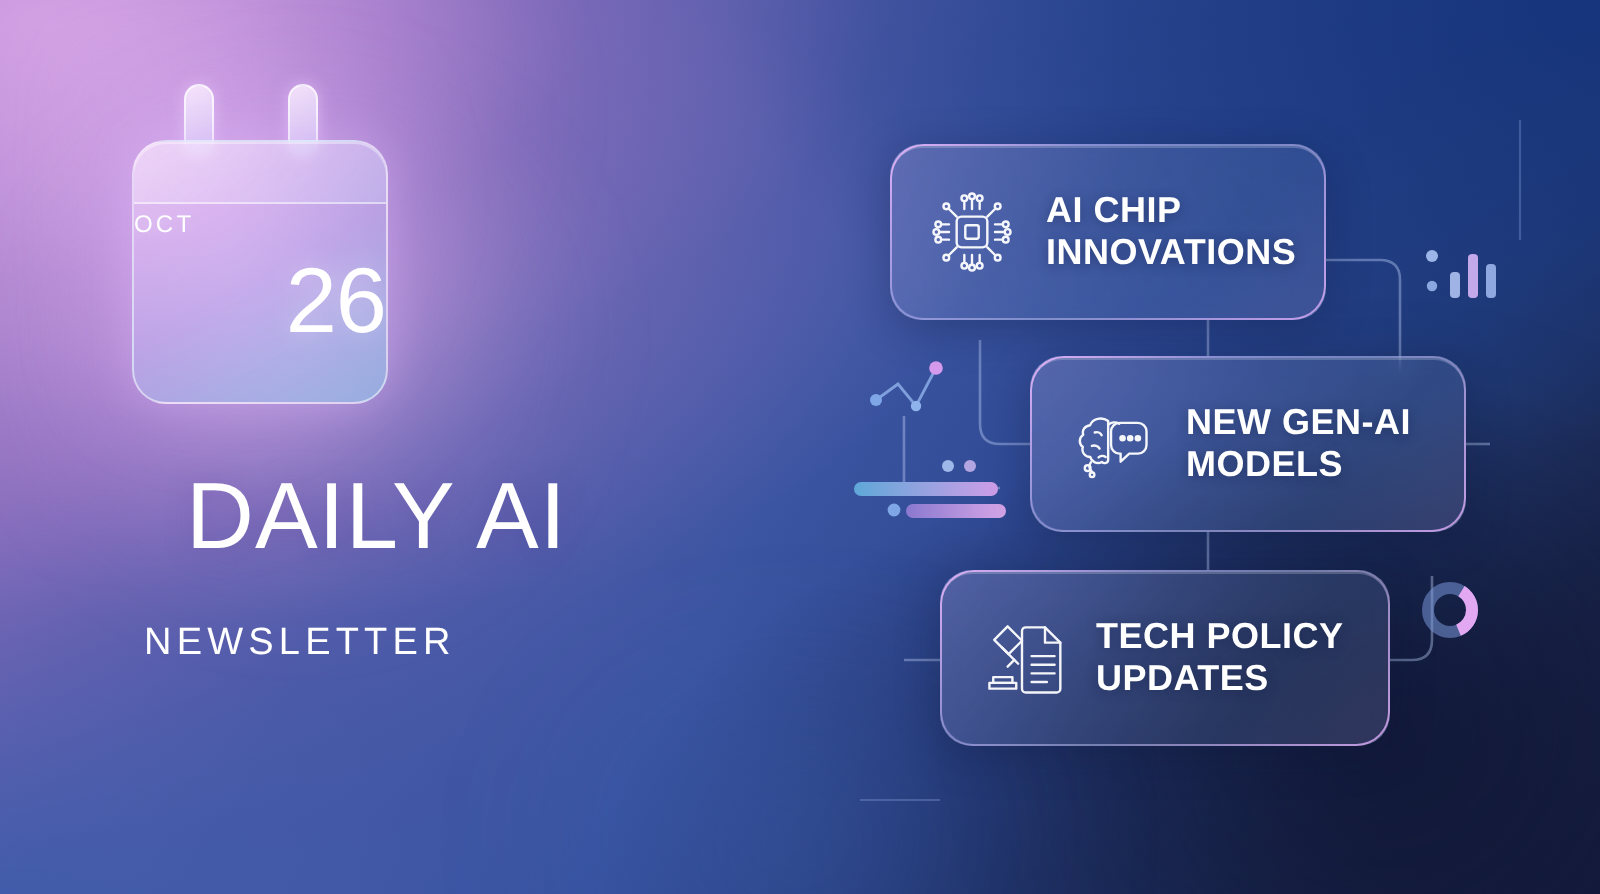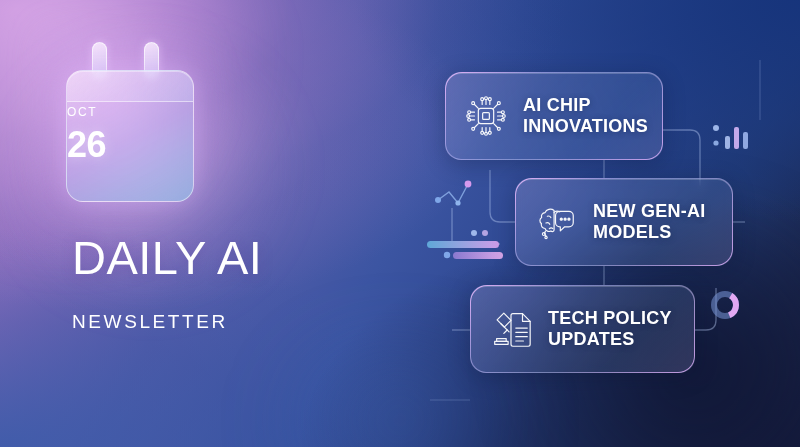--- a/index.html
+++ b/index.html
@@ -54,27 +54,27 @@
     border-bottom:1px solid rgba(255,255,255,0.50); }
   .cal-ring { position:absolute; top:-10px; width:15px; height:36px; border-radius:8px;
     background:linear-gradient(160deg, rgba(252,238,255,0.85), rgba(214,206,250,0.70));
     border:1px solid rgba(255,255,255,0.70);
     box-shadow:0 0 8px rgba(235,200,255,0.6); }
   .cal-ring.r1 { left:26px; }
   .cal-ring.r2 { left:78px; }
   .cal-month { position:absolute; left:0; right:0; top:34px; text-align:left;
     color:#fff; font-size:12px; letter-spacing:1.6px; font-weight:400;
     text-shadow:0 0 8px rgba(255,255,255,0.35); }
-  .cal-day { position:absolute; left:0; right:0; top:56px; text-align:left;
-    color:#fff; font-size:36px; font-weight:700; letter-spacing:-0.5px; line-height:1;
+  .cal-day { position:absolute; left:0; right:0; top:56px; text-align:right;
+    color:#fff; font-size:46px; font-weight:400; letter-spacing:-0.5px; line-height:1;
     text-shadow:0 0 12px rgba(255,255,255,0.32); }
 
   .title-block { position:absolute; left:72px; top:235px; width:330px; }
   .title-block h1 { color:#fff; font-size:47px; line-height:0.99; font-weight:400;
-    letter-spacing:0.5px; text-shadow:0 1px 14px rgba(90,60,150,0.35); }
+    letter-spacing:0.5px; text-shadow:0 1px 14px rgba(90,60,150,0.35);margin-left:21px; }
   .title-block h1 .l2 { display:block; }
   .subtitle { margin-top:29px; color:#fff; font-size:19px; letter-spacing:2.6px; font-weight:400; }
 
   
   .conn { position:absolute; inset:0; pointer-events:none; }
 
   
   .card { position:absolute; border-radius:16px;
     background:linear-gradient(135deg, rgba(190,180,235,0.26) 0%, rgba(160,175,230,0.18) 40%, rgba(150,180,235,0.14) 70%, rgba(175,170,235,0.20) 100%);
     border:1px solid rgba(220,215,255,0.34);

